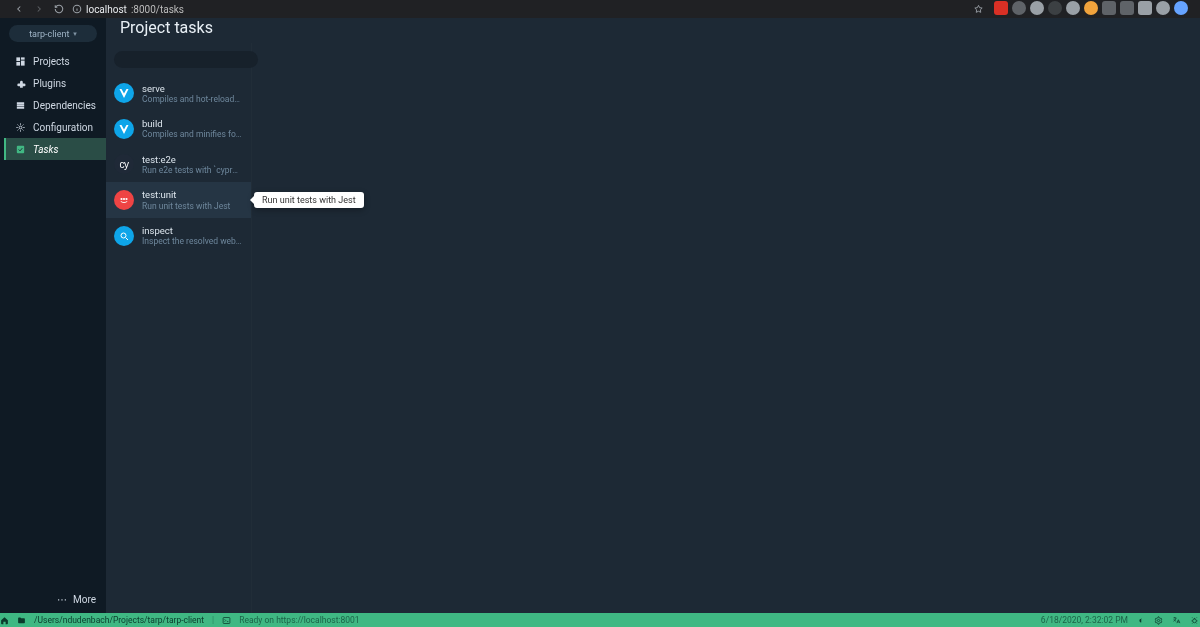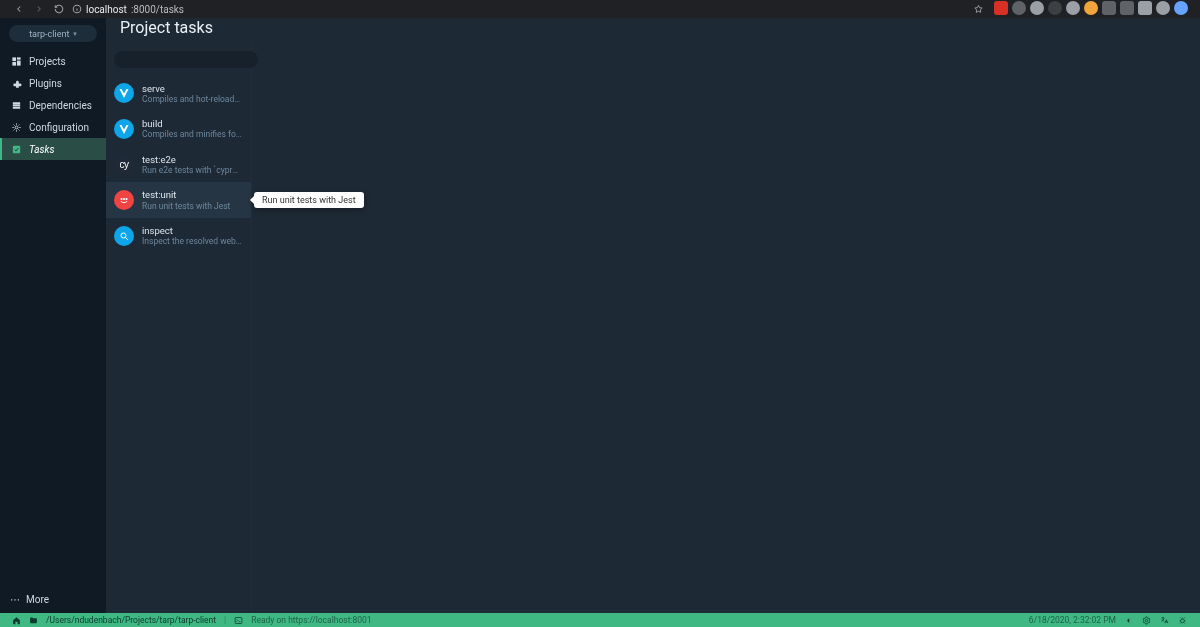--- a/index.html
+++ b/index.html
@@ -9,21 +9,21 @@
   .browser-bar { height: 18px; background: #202124; display: flex; align-items: center; padding: 0 12px; gap: 6px; color: #9aa0a6; font-size: 10px; }
   .browser-bar .nav-btn { width: 14px; height: 14px; display: flex; align-items: center; justify-content: center; color: #9aa0a6; }
   .browser-bar .url { display: flex; align-items: center; gap: 4px; color: #bbb; }
   .browser-bar .url .host { color: #e8eaed; }
   .browser-bar .spacer { flex: 1; }
   .browser-bar .ext { width: 14px; height: 14px; border-radius: 50%; display: inline-block; margin-left: 4px; }
   .browser-bar .ext.sq { border-radius: 3px; }
 
   
   .app { display: flex; height: calc(100% - 18px - 14px); background: #1d2935; }
-  .sidebar { width: 106px; background: #0f1a24; display: flex; flex-direction: column; }
+  .sidebar { width: 106px; background: #0f1a24; display: flex; flex-direction: column; align-items: flex-end; }
   .project-chip { margin: 7px auto 8px auto; width: 88px; height: 17px; border-radius: 999px; background: #1d2d3a; color: #9fb4c6; font-size: 9px; display: flex; align-items: center; justify-content: center; gap: 4px; }
   .project-chip .chev { font-size: 7px; color: #7f93a3; }
   .nav { display: flex; flex-direction: column; }
   .nav-item { display: flex; align-items: center; gap: 7px; padding: 5px 10px; color: #cfd8e3; font-size: 10px; cursor: pointer; }
   .nav-item.active { background: #2a4d46; color: #fff; border-left: 2px solid #41b883; padding-left: 8px; font-style: italic; }
   .nav-item .icon { width: 12px; height: 12px; display: flex; align-items: center; justify-content: center; color: #cfd8e3; }
   .sidebar-bottom { margin-top: auto; padding: 8px 10px 8px 10px; }
   .more { color: #cfd8e3; font-size: 10px; display: flex; align-items: center; gap: 6px; cursor: pointer; }
 
   .content { flex: 1; display: flex; flex-direction: column; background: #1d2935; }
@@ -42,21 +42,21 @@
   .task-txt { display: flex; flex-direction: column; overflow: hidden; }
   .task-title { color: #dce5ed; font-size: 9.5px; line-height: 1.2; white-space: nowrap; overflow: hidden; text-overflow: ellipsis; max-width: 100px; }
   .task-desc { color: #6e879c; font-size: 8.5px; line-height: 1.2; white-space: nowrap; overflow: hidden; text-overflow: ellipsis; max-width: 100px; }
 
   .tooltip { position: absolute; left: 148px; top: 50%; transform: translateY(-50%); background: #fff; color: #333; font-size: 9px; padding: 3px 8px; border-radius: 3px; white-space: nowrap; box-shadow: 0 2px 6px rgba(0,0,0,.3); }
   .tooltip::before { content: ""; position: absolute; left: -4px; top: 50%; transform: translateY(-50%); border: 4px solid transparent; border-right-color: #fff; border-left: none; }
 
   .detail { flex: 1; background: #1d2935; }
 
   
-  .statusbar { height: 14px; background: #3fb883; display: flex; align-items: center; color: #0b3b2c; font-size: 8.5px; padding: 0 12px; gap: 8px; }
+  .statusbar { height: 14px; background: #3fb883; display: flex; align-items: center; color: #0b3b2c; font-size: 8.5px; padding: 0 0; gap: 8px; }
   .statusbar .seg { display: flex; align-items: center; gap: 4px; color: #0b3b2c; }
   .statusbar .seg.light { color: rgba(11,59,44,.7); }
   .statusbar .spacer { flex:1; }
   .statusbar .ricon { width: 10px; text-align:center; }
 
   
   svg { display: block; }
 </style>
 </head>
 <body>

